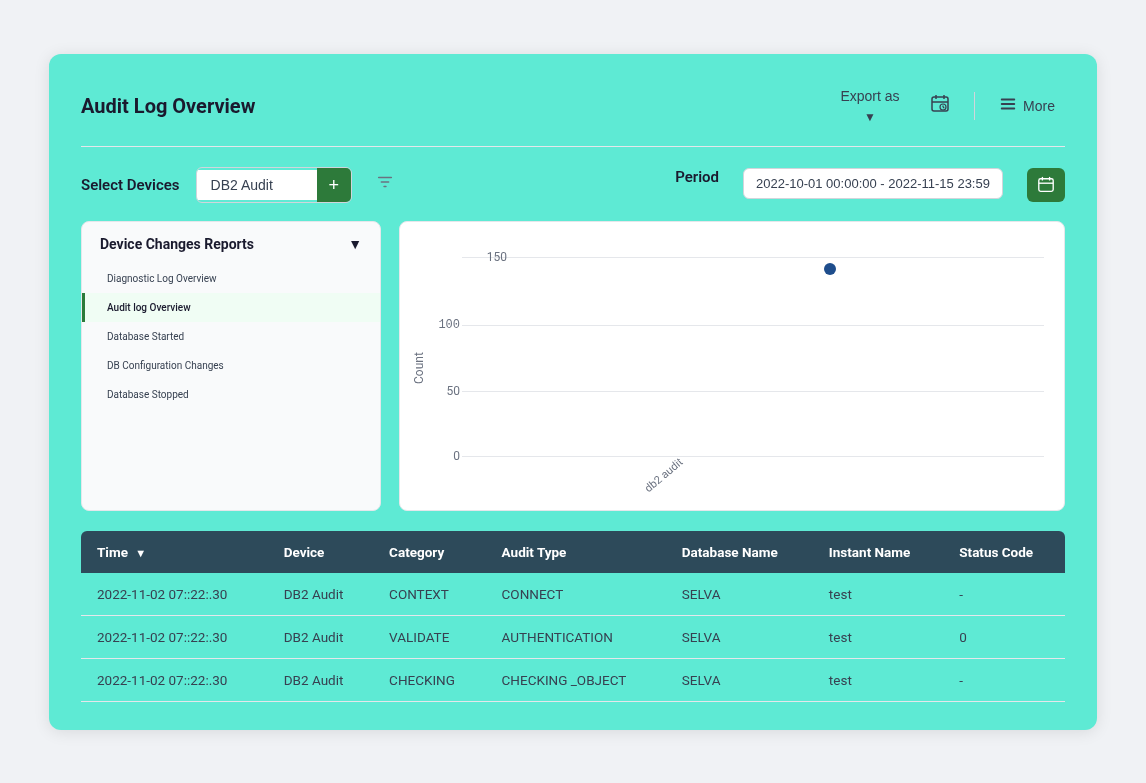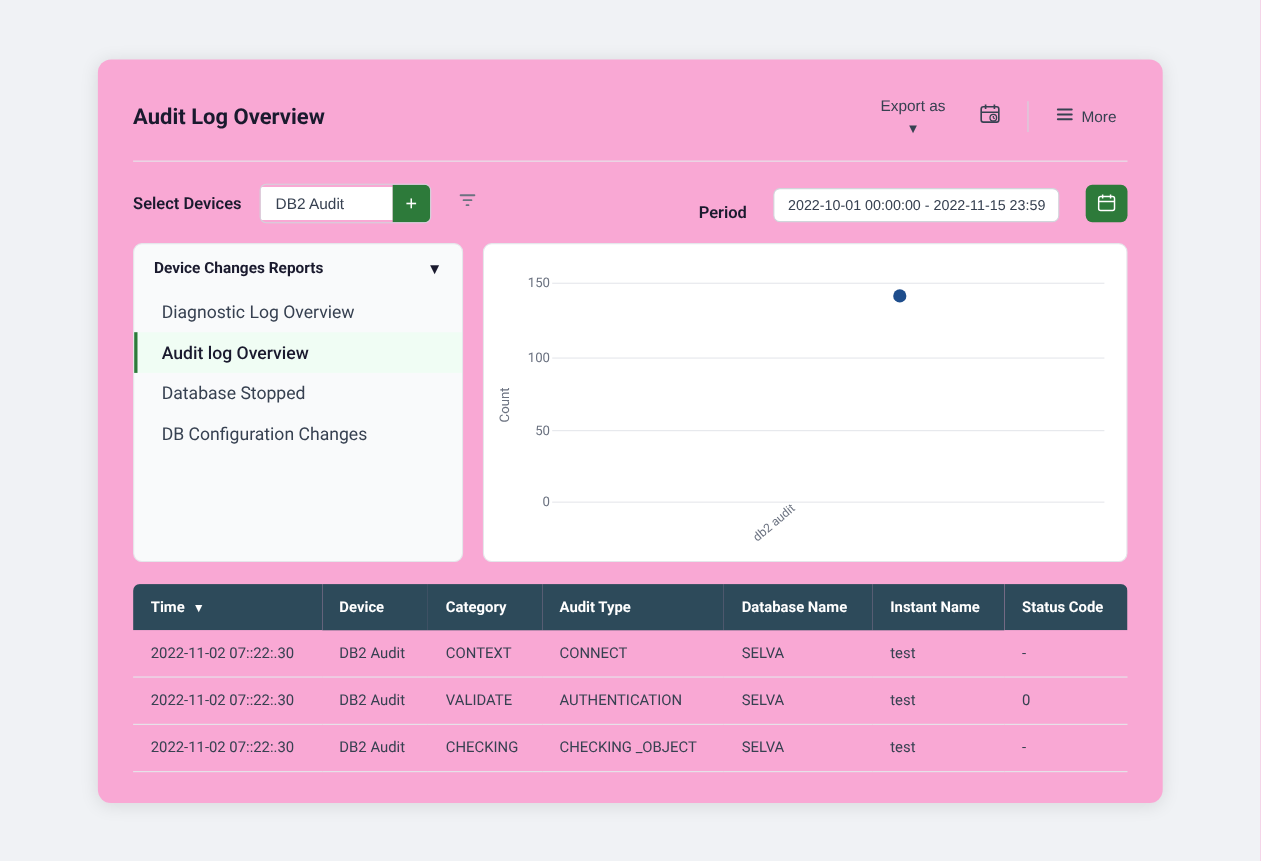--- a/index.html
+++ b/index.html
@@ -6,24 +6,24 @@
     body {
       font-family: -apple-system, BlinkMacSystemFont, 'Segoe UI', Roboto, sans-serif;
       background: #f0f2f5;
       display: flex;
       justify-content: center;
       align-items: center;
       min-height: 100vh;
       padding: 20px;
     }
     .card {
-      background: #f9a8d4;
+      background: #5eead4;
       border-radius: 12px;
       box-shadow: 0 2px 16px rgba(0,0,0,0.10);
-      width: 968px;
+      width: 1048px;
       padding: 28px 32px 28px 32px;
     }
     .header {
       display: flex;
       align-items: center;
       justify-content: space-between;
       padding-bottom: 16px;
       border-bottom: 1.5px solid #e5e7eb;
       margin-bottom: 20px;
     }
@@ -109,21 +109,21 @@
     .filter-btn {
       background: none;
       border: none;
       cursor: pointer;
       font-size: 18px;
       color: #6b7280;
       padding: 4px 8px;
     }
     .period-section {
       display: flex;
-      align-items: flex-end;
+      align-items: flex-start;
       gap: 24px;
       margin-left: auto;
     }
     .period-label {
       font-size: 15px;
       font-weight: 600;
       color: #1a1a2e;
     }
     .period-input {
       border: 1.5px solid #d1d5db;
@@ -163,21 +163,21 @@
       align-items: center;
       justify-content: space-between;
       padding: 14px 18px 12px 18px;
       font-size: 14px;
       font-weight: 700;
       color: #1a1a2e;
       cursor: pointer;
     }
     .sidebar-item {
       padding: 9px 18px 9px 22px;
-      font-size: 16px;
+      font-size: 10px;
       color: #374151;
       cursor: pointer;
       border-left: 3px solid transparent;
     }
     .sidebar-item.active {
       border-left: 3px solid #2d7a3a;
       background: #f0fdf4;
       color: #1a1a2e;
       font-weight: 500;
     }
@@ -344,38 +344,41 @@
         <span>Device Changes Reports</span>
         <span>▼</span>
       </div>
       <div class="sidebar-item">
         <span>Diagnostic Log Overview</span>
       </div>
       <div class="sidebar-item active">
         <span>Audit log Overview</span>
       </div>
       <div class="sidebar-item">
-        <span>Database Stopped</span>
+        <span>Database Started</span>
       </div>
       <div class="sidebar-item">
         <span>DB Configuration Changes</span>
+      </div>
+      <div class="sidebar-item">
+        <span>Database Stopped</span>
       </div>
     </div>
 
     <div class="chart-area">
       <div class="chart-inner">
         <div class="chart-y-label">Count</div>
         <div class="chart-content">
           <div class="chart-grid">
 
             <div class="grid-line" style="top: 8%;"></div>
-            <span class="y-tick" style="top: 8%;">150</span>
+            <span class="y-tick" style="top: 8%; margin-left: 47px;">150</span>
 
             <div class="grid-line" style="top: 36%;"></div>
-            <span class="y-tick" style="top: 36%;">100</span>
+            <span class="y-tick" style="top: 36%; font-family: Liberation Mono, monospace;">100</span>
 
             <div class="grid-line" style="top: 63%;"></div>
             <span class="y-tick" style="top: 63%;">50</span>
 
             <div class="grid-line" style="top: 90%;"></div>
             <span class="y-tick" style="top: 90%;">0</span>
 
             <div class="data-point" style="left: 65%; top: 13%;"></div>
           </div>
 

